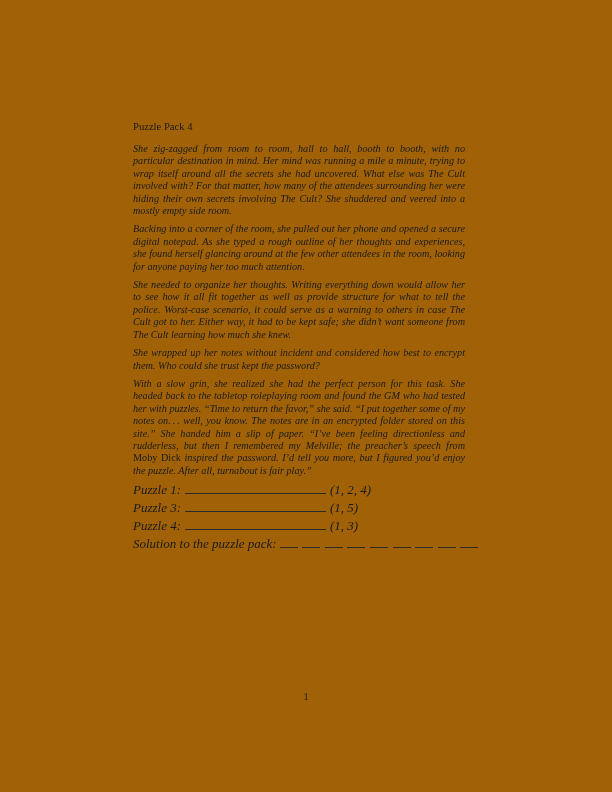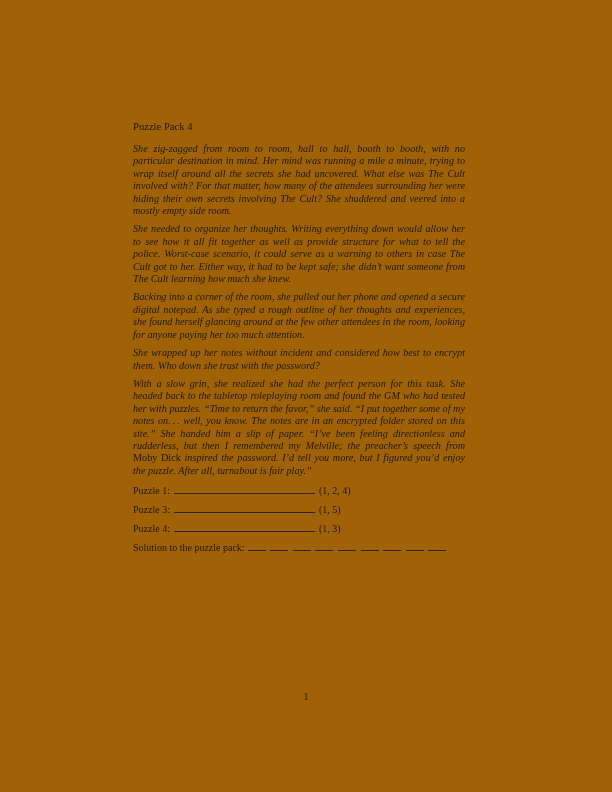--- a/index.html
+++ b/index.html
@@ -39,24 +39,25 @@
   }
   p.plain {
     font-style: normal;
     font-size: 10.2px;
     line-height: 12.4px;
     text-align: justify;
     margin: 7px 0 6px 0;
   }
   .upright { font-style: normal; }
   .puzzle-row, .solution-row {
-    font-size: 10px;
+    font-size: 13px;
     line-height: 12.4px;
     margin: 0 0 4.6px 0;
     white-space: nowrap;
+    font-style: italic;
   }
   .blank {
     display: inline-block;
     width: 141px;
     height: 10px;
     border-bottom: 1px solid #2a2a2a;
     margin: 0 4px 0 4px;
     vertical-align: baseline;
   }
   .blank-short {
@@ -80,23 +81,23 @@
 </style>
 </head>
 <body>
 
 <div class="page">
   <div class="content">
 
     <h1 class="title">Puzzle Pack 4</h1>
 
     <p class="story">She zig-zagged from room to room, hall to hall, booth to booth, with no particular destination in mind.  Her mind was running a mile a minute, trying to wrap itself around all the secrets she had uncovered.  What else was The Cult involved with?  For that matter, how many of the attendees surrounding her were hiding their own secrets involving The Cult?  She shuddered and veered into a mostly empty side room.</p>
+    <p class="story">Backing into a corner of the room, she pulled out her phone and opened a secure digital notepad.  As she typed a rough outline of her thoughts and experiences, she found herself glancing around at the few other attendees in the room, looking for anyone paying her too much attention.</p>
     <p class="story">She needed to organize her thoughts.  Writing everything down would allow her to see how it all fit together as well as provide structure for what to tell the police. Worst-case scenario, it could serve as a warning to others in case The Cult got to her.  Either way, it had to be kept safe; she didn’t want someone from The Cult learning how much she knew.</p>
-    <p class="story">Backing into a corner of the room, she pulled out her phone and opened a secure digital notepad.  As she typed a rough outline of her thoughts and experiences, she found herself glancing around at the few other attendees in the room, looking for anyone paying her too much attention.</p>
-    <p class="story">She wrapped up her notes without incident and considered how best to encrypt them.  Who down she trust with the password?</p>
+    <p class="story">She wrapped up her notes without incident and considered how best to encrypt them.  Who could she trust kept the password?</p>
 
     <p class="story"><span>With a slow grin, she realized she had the perfect person for this task.  She headed back to the tabletop roleplaying room and found the GM who had tested her with puzzles.  “Time to return the favor,” she said.  “I put together some of my notes on. . .  well, you know.  The notes are in an encrypted folder stored on this site.” She handed him a slip of paper.  “I’ve been feeling directionless and rudderless, but then I remembered my Melville; the preacher’s speech from </span><span class="upright">Moby Dick</span><span> inspired the password.  I’d tell you more, but I figured you’d enjoy the puzzle. After all, turnabout is fair play.”</span></p>
 
 
 
     <div class="puzzle-row">
       <span class="label">Puzzle 1:</span><span class="blank"></span><span class="numbers">(1, 2, 4)</span>
     </div>
     <div class="puzzle-row">
       <span class="label">Puzzle 3:</span><span class="blank"></span><span class="numbers">(1, 5)</span>

